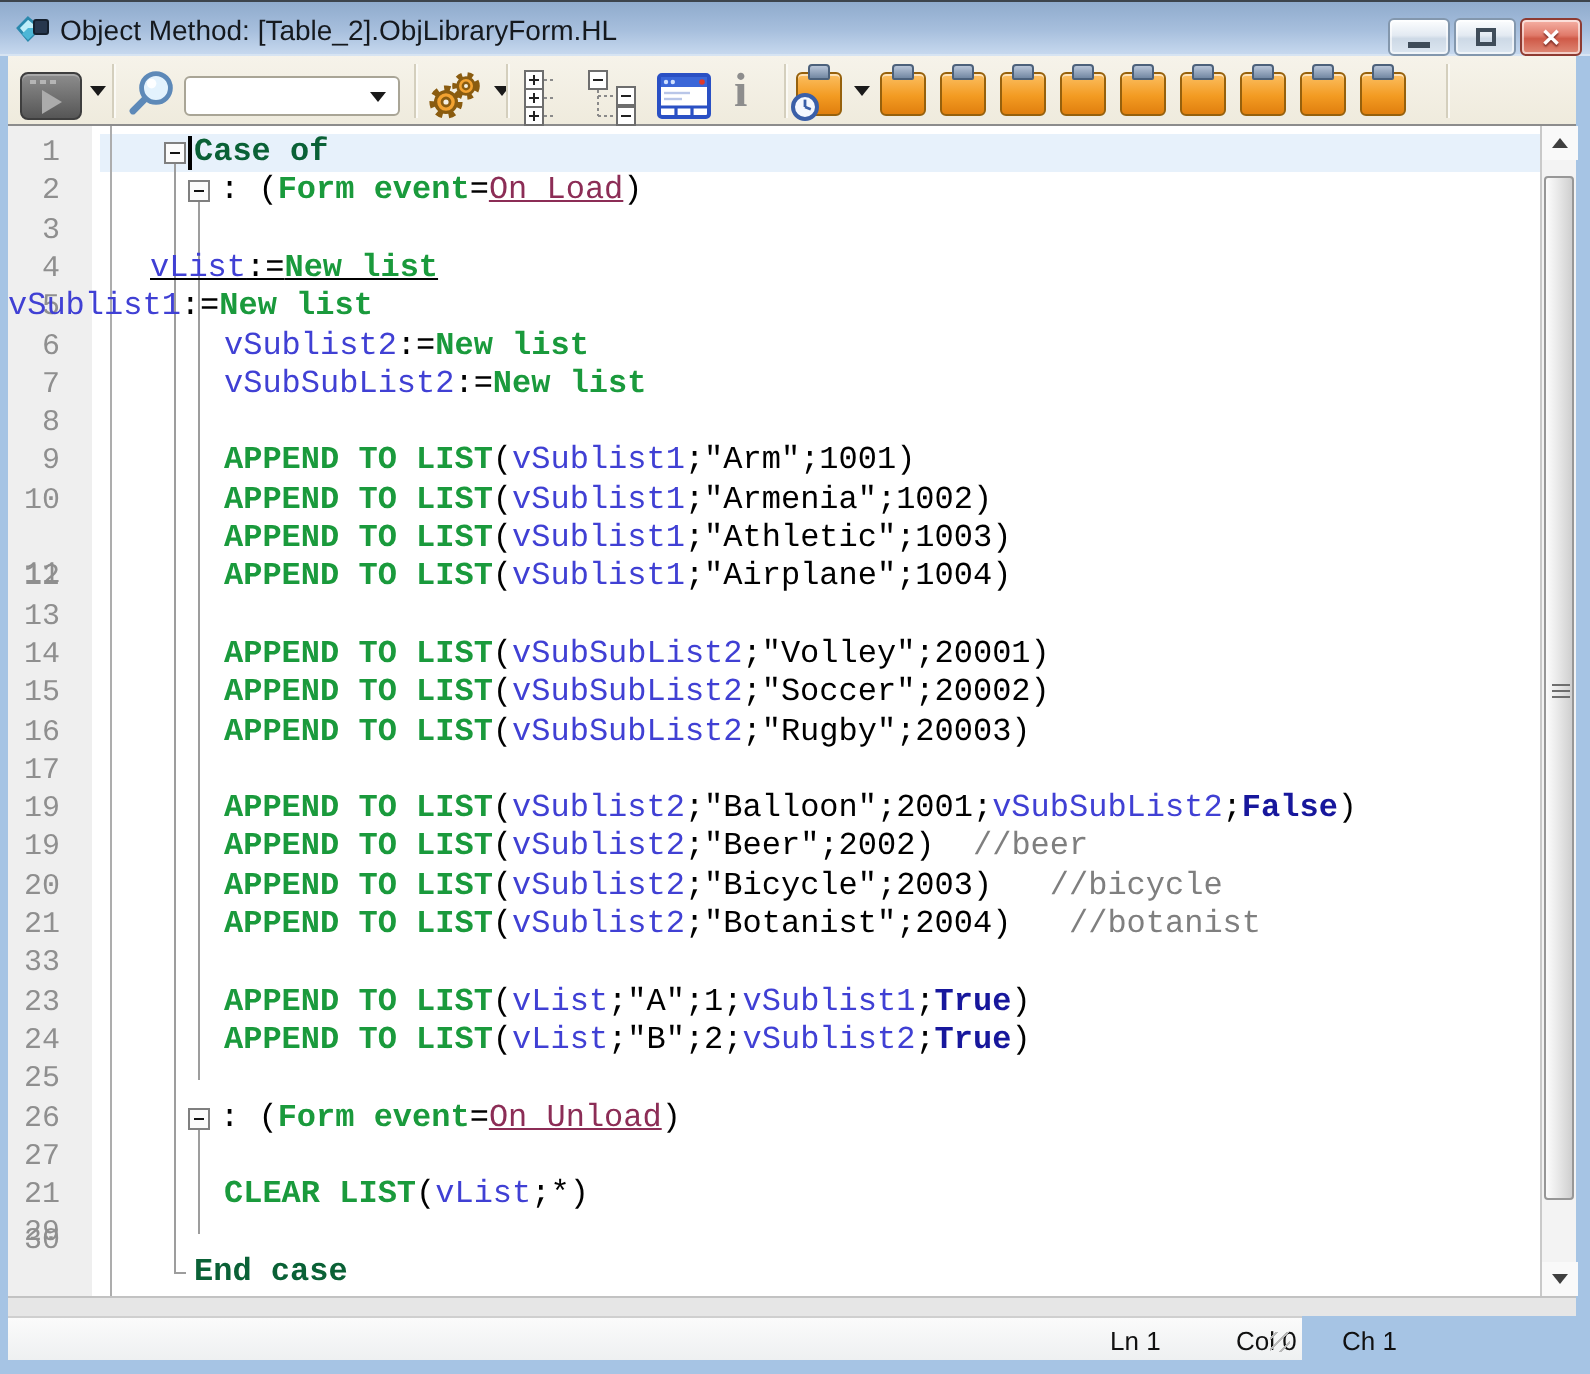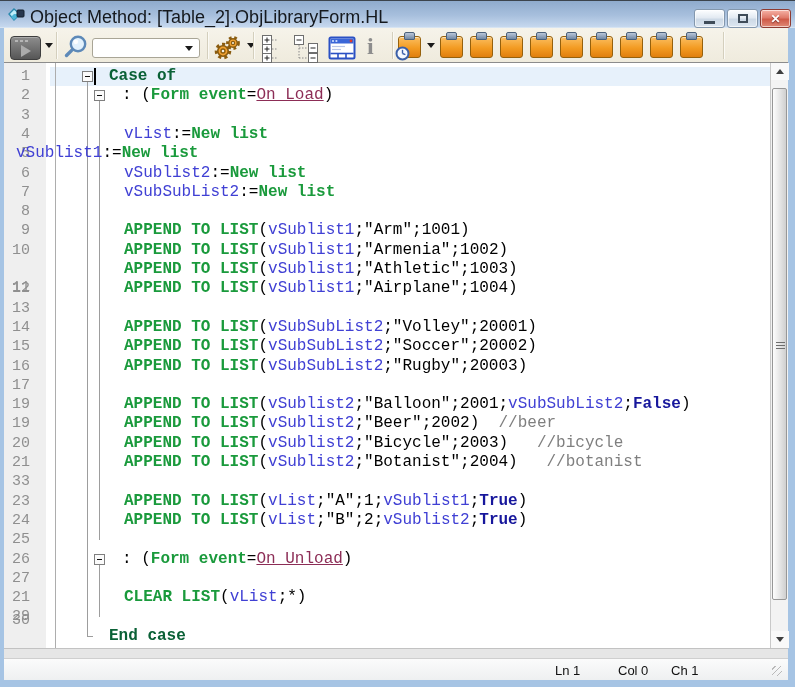--- a/index.html
+++ b/index.html
@@ -15,21 +15,21 @@
   .frame{position:absolute;inset:0;background:#a6c4e4;}
   .frame-top-line{position:absolute;left:0;top:0;width:795px;height:1px;background:#3c444d;}
   
   .titlebar{
     position:absolute;left:0;top:1px;width:795px;height:27px;
     background:linear-gradient(180deg,#8fabcd 0%,#a7bfdd 55%,#c6d8ee 100%);
     border-bottom:1px solid #d7e4f2;
   }
   .title-icon{position:absolute;left:8px;top:5px;width:17px;height:17px;}
   .title-text{
-    position:absolute;left:30px;top:6px;font-size:18px;color:#15191e;
+    position:absolute;left:30px;top:6px;font-size:14px;color:#15191e;
     white-space:nowrap;
   }
   .winbtn{
     position:absolute;top:8px;height:19px;width:31px;border-radius:3px;
     border:1px solid #8397ad;
     background:linear-gradient(180deg,#fdfeff 0%,#e3eaf2 45%,#cdd9e6 55%,#dde7f1 100%);
     display:flex;align-items:center;justify-content:center;
     box-shadow:inset 0 0 0 1px rgba(255,255,255,.6);
   }
   .winbtn.min{left:694px;} .winbtn.max{left:727px;}
@@ -76,21 +76,21 @@
     background:linear-gradient(180deg,#b9c6d9,#7388a3);border:1px solid #4c617b;}
   
   .editor{
     position:absolute;left:4px;top:63px;width:766px;height:585px;background:#ffffff;overflow:hidden;
     font-family:"Liberation Mono",monospace;font-size:16px;
   }
   .gutter{position:absolute;left:0;top:0;width:42px;height:585px;background:#efefef;}
   .gutter-sep{position:absolute;left:51px;top:0;width:1px;height:585px;background:#adadad;}
   .lnum{position:absolute;left:0;width:26px;text-align:right;color:#8f8f8f;font-size:15px;line-height:19.3px;}
   .cur-line{position:absolute;left:46px;width:720px;height:19.3px;background:#e7f1fb;}
-  .code-line{position:absolute;left:12px;width:766px;height:19.3px;line-height:19.3px;white-space:pre;color:#000;}
+  .code-line{position:absolute;left:0;width:766px;height:19.3px;line-height:19.3px;white-space:pre;color:#000;}
   .tok-kw{color:var(--kw);font-weight:bold;}
   .tok-cmd{color:var(--cmd);font-weight:bold;}
   .tok-var{color:var(--var);}
   .tok-cst{color:var(--cst);text-decoration:underline;}
   .tok-bool{color:var(--bool);font-weight:bold;}
   .tok-com{color:var(--com);}
   .tok-txt{color:#000;}
   .fold-box{position:absolute;width:11px;height:11px;background:#fbfbfb;border:1px solid #7f7f7f;}
   .fold-box::after{content:"";position:absolute;left:2px;top:4px;width:5px;height:1px;background:#111;}
   .fold-vline{position:absolute;width:1px;background:#9d9d9d;}
@@ -101,21 +101,21 @@
   .sb-btn{position:absolute;left:0;width:18px;height:17px;display:flex;align-items:center;justify-content:center;background:#f9f9f9;}
   .sb-up{top:0;} .sb-down{bottom:0;}
   .arr-up{width:0;height:0;border-left:4px solid transparent;border-right:4px solid transparent;border-bottom:5px solid #3f3f3f;}
   .arr-down{width:0;height:0;border-left:4px solid transparent;border-right:4px solid transparent;border-top:5px solid #3f3f3f;}
   .sb-thumb{position:absolute;left:1px;top:25px;width:15px;height:512px;border:1px solid #979797;border-radius:2px;
     background:linear-gradient(90deg,#fdfdfd,#e9e9e9 45%,#cfcfcf);}
   .sb-grip{position:absolute;left:3px;top:253px;width:9px;height:7px;
     background:repeating-linear-gradient(180deg,#6e6e6e 0 1px,transparent 1px 3px);}
   .hstrip{position:absolute;left:4px;top:648px;width:784px;height:10px;background:#e6e6e6;border-top:1px solid #c2c2c2;}
   
-  .statusbar{position:absolute;left:4px;top:658px;width:784px;height:22px;
+  .statusbar{position:absolute;left:4px;top:658px;width:647px;height:22px;
     background:linear-gradient(180deg,#fbfbfb,#eef0f1);border-top:1px solid #cfcfcf;font-size:13px;color:#111;}
   .status-item{position:absolute;top:4px;white-space:nowrap;}
   .grip{position:absolute;right:6px;bottom:4px;width:10px;height:10px;
     background:
       linear-gradient(135deg,transparent 0 6px,#b4b4b4 6px 7px,transparent 7px) ;
   }
   .grip::before{content:"";position:absolute;right:0;bottom:0;width:10px;height:10px;
     background:repeating-linear-gradient(135deg,transparent 0 2px,#b9b9b9 2px 3px,transparent 3px 4px);}
   .svgicon{position:absolute;}
 </style>
@@ -318,21 +318,21 @@
         <div class="fold-tick" style="left: 83px; top: 573.35px; width: 6px;"></div>
         <div class="fold-box" style="left: 90px; top: 27.45px;"></div>
         <div class="fold-vline" style="left: 95px; top: 38.45px; height: 438.4px;"></div>
         <div class="fold-box" style="left: 90px; top: 490.65px;"></div>
         <div class="fold-vline" style="left: 95px; top: 501.65px; height: 52.4px;"></div>
       </div>
     <div id="codelines">
         <div class="code-line" style="top: 4px; padding-left: 93px;"><span class="tok-kw">Case of</span></div>
         <div class="code-line" style="top: 23.3px; padding-left: 106px;"><span class="tok-txt">: (</span><span class="tok-cmd">Form event</span><span class="tok-txt">=</span><span class="tok-cst">On Load</span><span class="tok-txt">)</span></div>
         <div class="code-line" style="top: 42.6px; padding-left: 108px;"></div>
-        <div class="code-line" style="top: 61.9px; padding-left: 108px;"><span class="tok-var">vList</span><span class="tok-txt">:=</span><span class="tok-cmd">New list</span></div>
+        <div class="code-line" style="top: 61.9px; padding-left: 71px; text-decoration: underline;"><span class="tok-var">vList</span><span class="tok-txt">:=</span><span class="tok-cmd">New list</span></div>
         <div class="code-line" style="top: 81.2px; "><span class="tok-var">vSublist1</span><span class="tok-txt">:=</span><span class="tok-cmd">New list</span></div>
         <div class="code-line" style="top: 100.5px; padding-left: 108px;"><span class="tok-var">vSublist2</span><span class="tok-txt">:=</span><span class="tok-cmd">New list</span></div>
         <div class="code-line" style="top: 119.8px; padding-left: 108px;"><span class="tok-var">vSubSubList2</span><span class="tok-txt">:=</span><span class="tok-cmd">New list</span></div>
         <div class="code-line" style="top: 139.1px; padding-left: 108px;"></div>
         <div class="code-line" style="top: 158.4px; padding-left: 108px;"><span class="tok-cmd">APPEND TO LIST</span><span class="tok-txt">(</span><span class="tok-var">vSublist1</span><span class="tok-txt">;"Arm";1001)</span></div>
         <div class="code-line" style="top: 177.7px; padding-left: 108px;"><span class="tok-cmd">APPEND TO LIST</span><span class="tok-txt">(</span><span class="tok-var">vSublist1</span><span class="tok-txt">;"Armenia";1002)</span></div>
         <div class="code-line" style="top: 197px; padding-left: 108px;"><span class="tok-cmd">APPEND TO LIST</span><span class="tok-txt">(</span><span class="tok-var">vSublist1</span><span class="tok-txt">;"Athletic";1003)</span></div>
         <div class="code-line" style="top: 216.3px; padding-left: 108px;"><span class="tok-cmd">APPEND TO LIST</span><span class="tok-txt">(</span><span class="tok-var">vSublist1</span><span class="tok-txt">;"Airplane";1004)</span></div>
         <div class="code-line" style="top: 235.6px; padding-left: 108px;"></div>
         <div class="code-line" style="top: 254.9px; padding-left: 108px;"><span class="tok-cmd">APPEND TO LIST</span><span class="tok-txt">(</span><span class="tok-var">vSubSubList2</span><span class="tok-txt">;"Volley";20001)</span></div>

